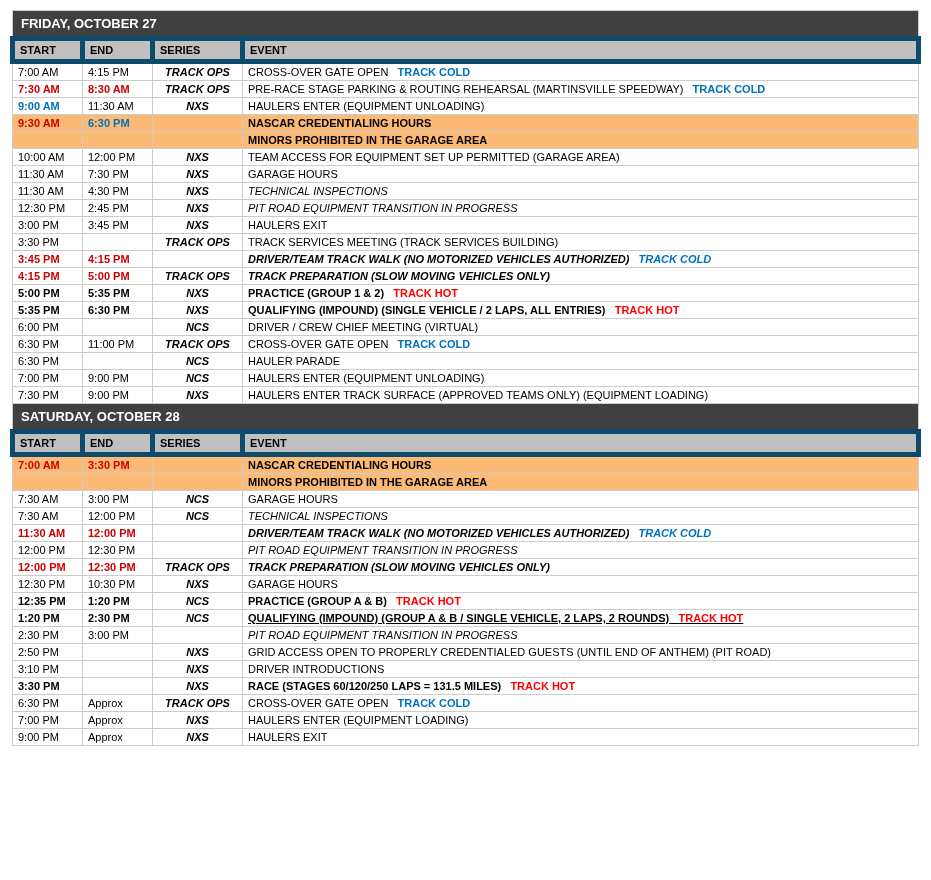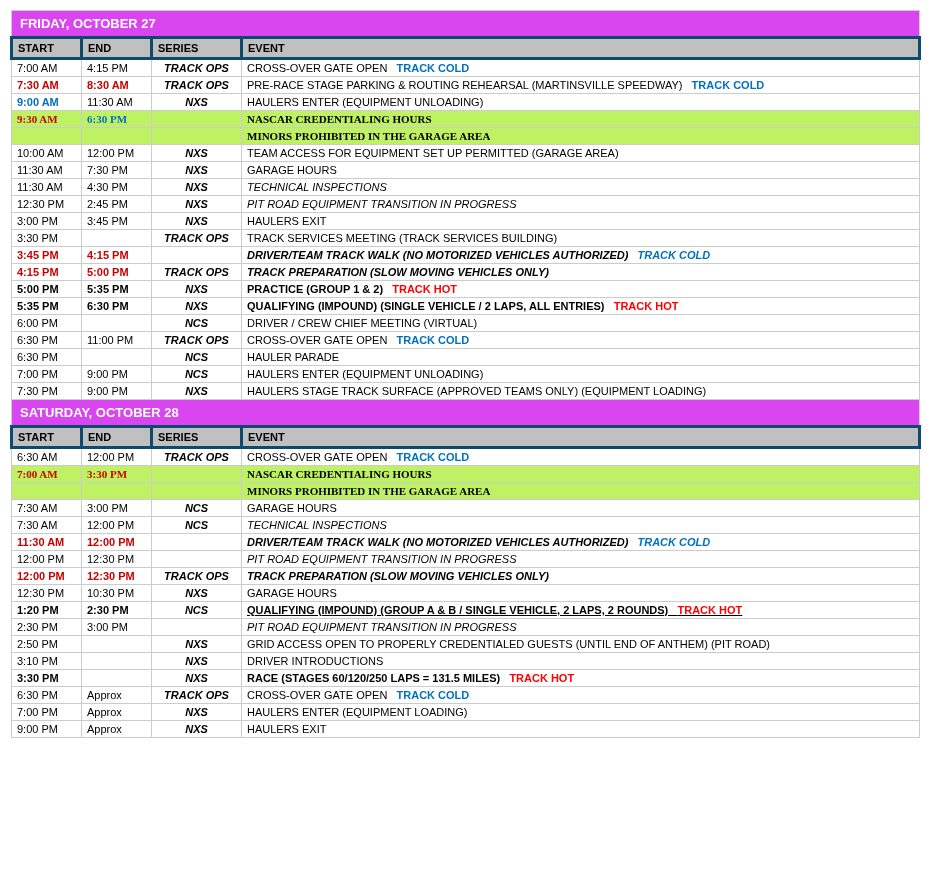--- a/index.html
+++ b/index.html
@@ -1,29 +1,29 @@
 <!DOCTYPE html>
 <html><head>
   <meta charset="utf-8">
   <style>
     * { margin: 0; padding: 0; box-sizing: border-box; }
     body { font-family: Arial, sans-serif; font-size: 11px; background: #fff; padding: 10px; }
     
     .schedule-table { width: 100%; border-collapse: collapse; }
     
-    .day-header { background: #d946ef; color: #fff; font-weight: bold; font-size: 13px; padding: 5px 8px; }
-    
-    .col-header { background: #c0c0c0; font-weight: bold; padding: 3px 5px; border: 3px solid #0c4a6e; }
+    .day-header { background: #404040; color: #fff; font-weight: bold; font-size: 13px; padding: 5px 8px; }
+    
+    .col-header { background: #c0c0c0; font-weight: bold; padding: 3px 5px; border: 5px solid #0c4a6e; }
     
     td { padding: 2px 5px; border: 1px solid #ccc; vertical-align: middle; white-space: nowrap; }
     
     .track-cold { color: #0070c0; font-weight: bold; }
     .track-hot { color: #ff0000; font-weight: bold; }
     
-    .orange-bg { background-color: #bef264; font-family: Liberation Serif, serif; }
+    .orange-bg { background-color: #fdba74; }
 
     .series-cell { text-align: center; font-style: italic; font-weight: bold; }
 
     .start-col { width: 70px; }
     .end-col { width: 70px; }
     .series-col { width: 90px; margin-left: 40px; }
     .event-col { width: auto; }
   </style>
 </head>
 <body>
@@ -171,39 +171,33 @@
     <td>7:00 PM</td>
     <td>9:00 PM</td>
     <td class="series-cell">NCS</td>
     <td>HAULERS ENTER (EQUIPMENT UNLOADING)</td>
   </tr>
 
   <tr>
     <td>7:30 PM</td>
     <td>9:00 PM</td>
     <td class="series-cell">NXS</td>
-    <td>HAULERS STAGE TRACK SURFACE (APPROVED TEAMS ONLY) (EQUIPMENT LOADING)</td>
+    <td>HAULERS ENTER TRACK SURFACE (APPROVED TEAMS ONLY) (EQUIPMENT LOADING)</td>
   </tr>
 
   <tr>
     <td colspan="4" class="day-header">SATURDAY, OCTOBER 28</td>
   </tr>
   <tr>
     <td class="col-header start-col">START</td>
     <td class="col-header end-col">END</td>
     <td class="col-header series-col">SERIES</td>
     <td class="col-header event-col">EVENT</td>
   </tr>
 
-  <tr>
-    <td>6:30 AM</td>
-    <td>12:00 PM</td>
-    <td class="series-cell">TRACK OPS</td>
-    <td>CROSS-OVER GATE OPEN &nbsp;&nbsp;<span class="track-cold">TRACK COLD</span></td>
-  </tr>
 
   <tr>
     <td class="orange-bg" style="color:#cc0000;font-weight:bold;">7:00 AM</td>
     <td class="orange-bg" style="color:#cc0000;font-weight:bold;">3:30 PM</td>
     <td class="orange-bg series-cell"></td>
     <td class="orange-bg" style="font-weight:bold;">NASCAR CREDENTIALING HOURS</td>
   </tr>
 
   <tr>
     <td class="orange-bg"></td>
@@ -248,20 +242,26 @@
     <td style="font-weight:bold;font-style:italic;">TRACK PREPARATION  (SLOW MOVING VEHICLES ONLY)</td>
   </tr>
 
   <tr>
     <td>12:30 PM</td>
     <td>10:30 PM</td>
     <td class="series-cell">NXS</td>
     <td>GARAGE HOURS</td>
   </tr>
 
+  <tr>
+    <td style="font-weight:bold;">12:35 PM</td>
+    <td style="font-weight:bold;">1:20 PM</td>
+    <td class="series-cell">NCS</td>
+    <td style="font-weight:bold;">PRACTICE (GROUP A &amp; B) &nbsp;&nbsp;<span class="track-hot">TRACK HOT</span></td>
+  </tr>
 
   <tr>
     <td style="font-weight:bold;">1:20 PM</td>
     <td style="font-weight:bold;">2:30 PM</td>
     <td class="series-cell">NCS</td>
     <td style="font-weight:bold;text-decoration:underline;">QUALIFYING (IMPOUND) (GROUP A &amp; B / SINGLE VEHICLE, 2 LAPS, 2 ROUNDS) &nbsp;&nbsp;<span class="track-hot">TRACK HOT</span></td>
   </tr>
 
 
   <tr>

